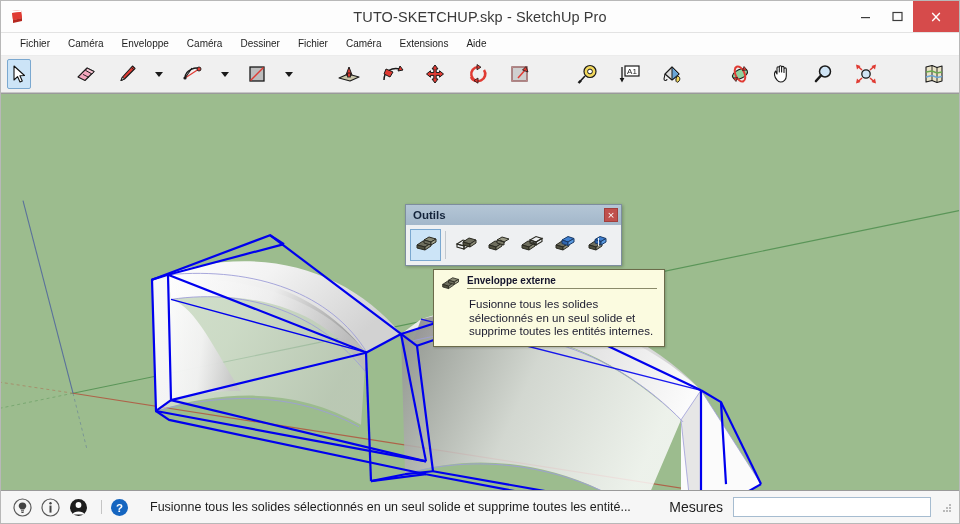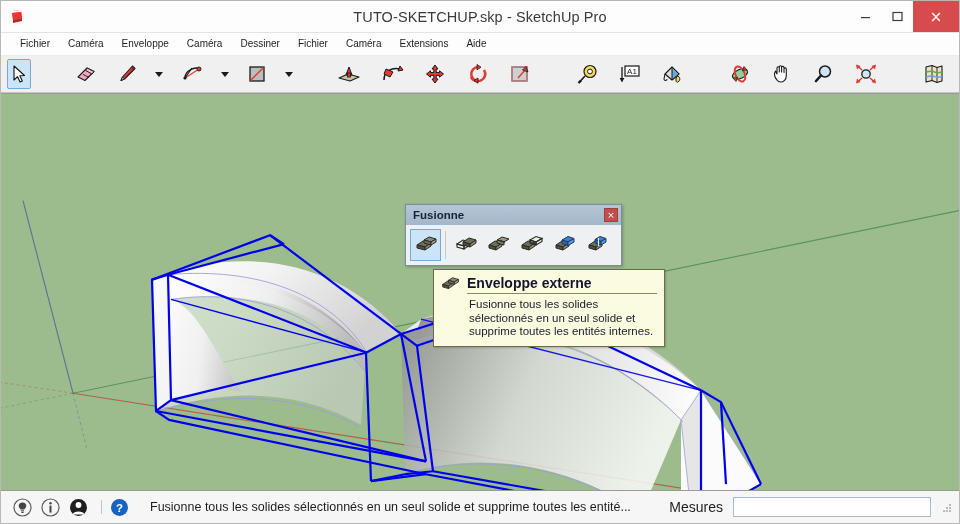--- a/index.html
+++ b/index.html
@@ -222,21 +222,21 @@
     box-sizing: border-box;
     box-shadow: 1px 1px 2px rgba(0,0,0,0.2);
   }
   .tooltip-head {
     display: flex;
     align-items: flex-start;
     gap: 6px;
   }
   .tooltip-icon { flex: 0 0 auto; padding-top: 1px; }
   .tooltip-title {
-    font-size: 14px;
+    font-size: 10px;
     font-weight: bold;
     color: #14142c;
     border-bottom: 1px solid #8a8a6a;
     flex: 1 1 auto;
     padding-bottom: 2px;
   }
   .tooltip-body {
     font-size: 11.5px;
     color: #1b1b2e;
     line-height: 13.5px;
@@ -616,21 +616,21 @@
       </g>
 
       <g fill="none" stroke="#0000ee" stroke-width="1.3">
         <path d="M170,208 L366,262"></path>
         <path d="M420,228 L700,300" opacity="0.9"></path>
       </g>
     </svg>
 
     <div class="solides-panel">
       <div class="solides-title">
-        <span class="solides-title-text">Fusionne</span>
+        <span class="solides-title-text">Outils</span>
         <span class="solides-close">×</span>
       </div>
       <div class="solides-body">
 
         <div class="sol-btn active">
           <svg width="24" height="22" viewBox="0 0 24 22">
             <path d="M3 11 L9 7 L17 9 L11 13 Z" fill="#6e6e5e" stroke="#2a2a22" stroke-width="1"></path>
             <path d="M3 11 L11 13 L11 16 L3 14 Z" fill="#50503f" stroke="#2a2a22" stroke-width="1"></path>
             <path d="M11 13 L17 9 L17 12 L11 16 Z" fill="#8a8a76" stroke="#2a2a22" stroke-width="1"></path>
             <path d="M10 6 L15 3 L22 5 L17 8 Z" fill="#8a8a76" stroke="#2a2a22" stroke-width="1"></path>

